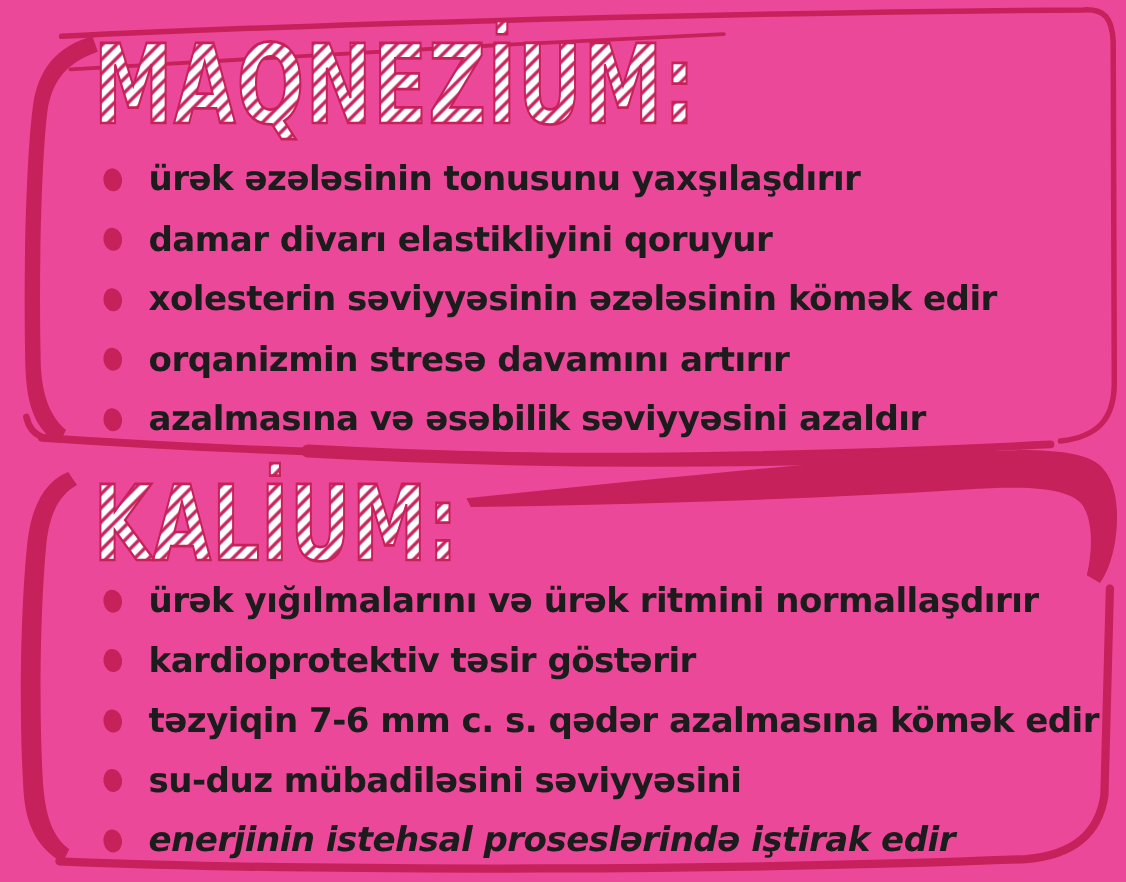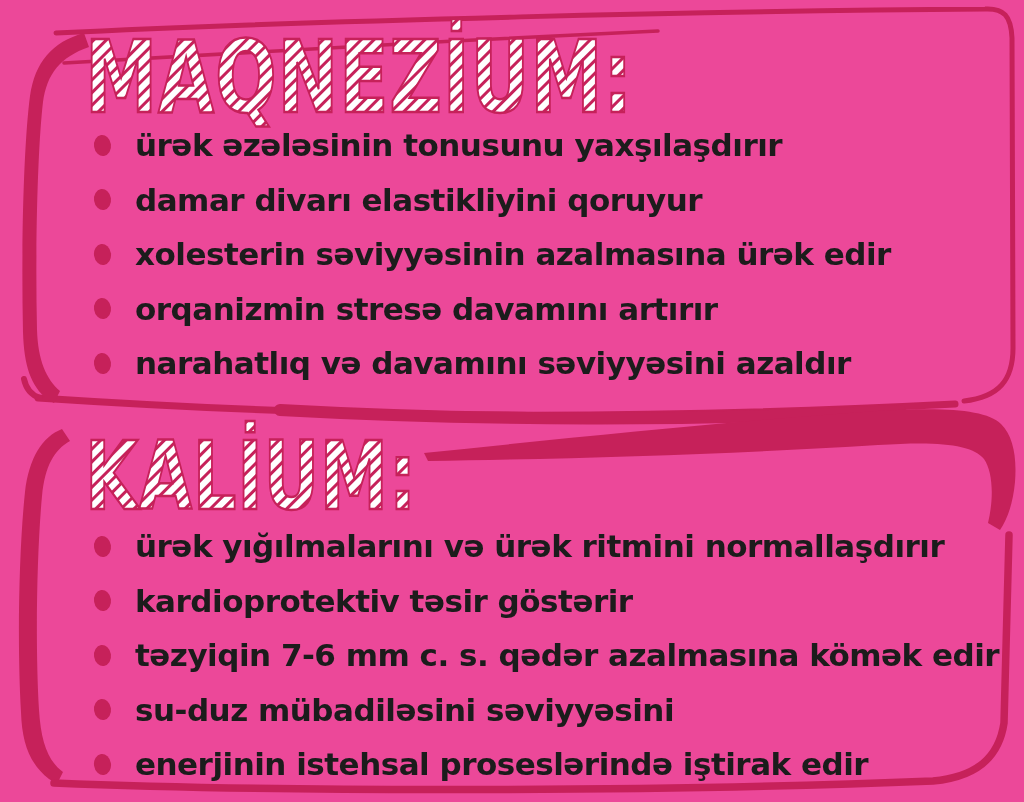--- a/index.html
+++ b/index.html
@@ -28,21 +28,21 @@
     font-weight: bold;
     letter-spacing: 1px;
   }
   ul.bullet-list {
     position: absolute;
     left: 88px;
     margin: 0;
     padding: 0;
     list-style: none;
   }
-  ul.list-top    { top: 118px; }
+  ul.list-top    { top: 136px; }
   ul.list-bottom { top: 519px; }
   li.item {
     display: flex;
     align-items: center;
     height: 54.5px;
     white-space: nowrap;
   }
   .dot {
     flex: 0 0 auto;
     width: 17px;
@@ -96,29 +96,29 @@
     <li class="item">
       <span class="dot" style="background: rgb(198, 33, 90);"></span>
       <span class="txt" style="color: rgb(28, 28, 28);">ürək əzələsinin tonusunu yaxşılaşdırır</span>
     </li>
     <li class="item">
       <span class="dot" style="background: rgb(198, 33, 90);"></span>
       <span class="txt" style="color: rgb(28, 28, 28);">damar divarı elastikliyini qoruyur</span>
     </li>
     <li class="item">
       <span class="dot" style="background: rgb(198, 33, 90);"></span>
-      <span class="txt" style="color: rgb(28, 28, 28);">xolesterin səviyyəsinin azalmasına ürək edir</span>
+      <span class="txt" style="color: rgb(28, 28, 28);">xolesterin səviyyəsinin əzələsinin kömək edir</span>
     </li>
     <li class="item">
       <span class="dot" style="background: rgb(198, 33, 90);"></span>
       <span class="txt" style="color: rgb(28, 28, 28);">orqanizmin stresə davamını artırır</span>
     </li>
     <li class="item">
       <span class="dot" style="background: rgb(198, 33, 90);"></span>
-      <span class="txt" style="color: rgb(28, 28, 28);">narahatlıq və davamını səviyyəsini azaldır</span>
+      <span class="txt" style="color: rgb(28, 28, 28);">azalmasına və əsəbilik səviyyəsini azaldır</span>
     </li>
   </ul>
 
   <ul class="bullet-list list-bottom">
     <li class="item">
       <span class="dot" style="background: rgb(198, 33, 90);"></span>
       <span class="txt" style="color: rgb(28, 28, 28);">ürək yığılmalarını və ürək ritmini normallaşdırır</span>
     </li>
     <li class="item">
       <span class="dot" style="background: rgb(198, 33, 90);"></span>
@@ -127,17 +127,17 @@
     <li class="item">
       <span class="dot" style="background: rgb(198, 33, 90);"></span>
       <span class="txt" style="color: rgb(28, 28, 28);">təzyiqin 7-6 mm c. s. qədər azalmasına kömək edir</span>
     </li>
     <li class="item">
       <span class="dot" style="background: rgb(198, 33, 90);"></span>
       <span class="txt" style="color: rgb(28, 28, 28);">su-duz mübadiləsini səviyyəsini</span>
     </li>
     <li class="item">
       <span class="dot" style="background: rgb(198, 33, 90);"></span>
-      <span class="txt" style="color: rgb(28, 28, 28);">enerjinin istehsal proseslərində iştirak edir</span>
+      <span class="txt" style="color: rgb(28, 28, 28); font-style: italic;">enerjinin istehsal proseslərində iştirak edir</span>
     </li>
   </ul>
 
 </div>
 
 </body></html>

